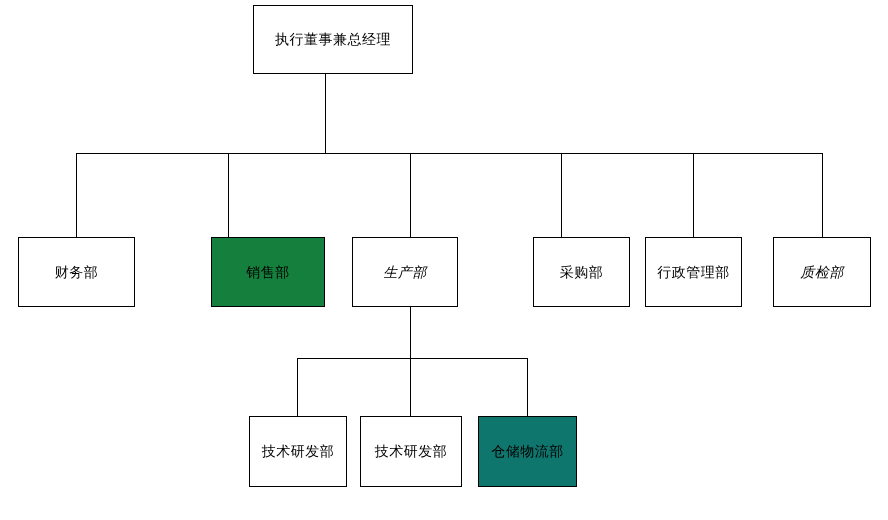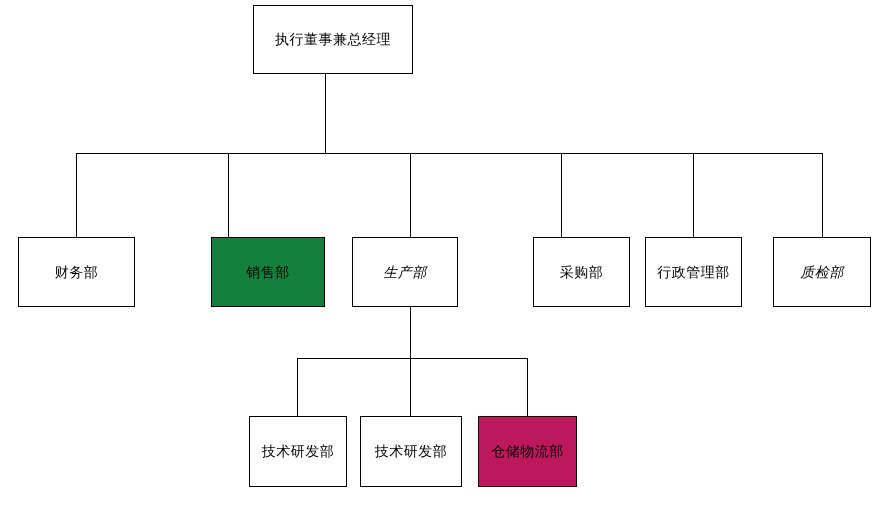--- a/index.html
+++ b/index.html
@@ -78,16 +78,16 @@
     </div>
     <div class="node" style="left: 773px; top: 237px; width: 98px; height: 70px; border-color: rgb(0, 0, 0); background: rgb(255, 255, 255); color: rgb(0, 0, 0); font-style: italic;">
       <span class="node-label">质检部</span>
     </div>
     <div class="node" style="left: 249px; top: 416px; width: 98px; height: 71px; border-color: rgb(0, 0, 0); background: rgb(255, 255, 255); color: rgb(0, 0, 0);">
       <span class="node-label">技术研发部</span>
     </div>
     <div class="node" style="left: 360px; top: 416px; width: 102px; height: 71px; border-color: rgb(0, 0, 0); background: rgb(255, 255, 255); color: rgb(0, 0, 0);">
       <span class="node-label">技术研发部</span>
     </div>
-    <div class="node" style="left: 478px; top: 416px; width: 99px; height: 71px; border-color: rgb(0, 0, 0); background: #be185d; color: rgb(0, 0, 0);">
+    <div class="node" style="left: 478px; top: 416px; width: 99px; height: 71px; border-color: rgb(0, 0, 0); background: #0f766e; color: rgb(0, 0, 0);">
       <span class="node-label">仓储物流部</span>
     </div>
   </div>
 
 </body></html>

